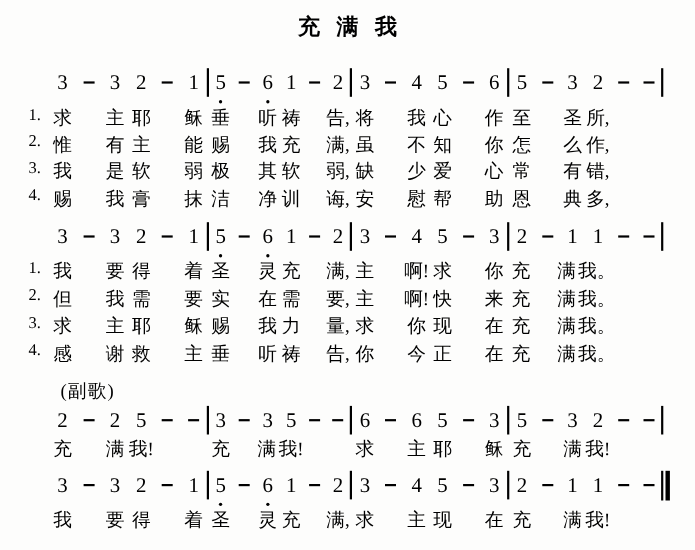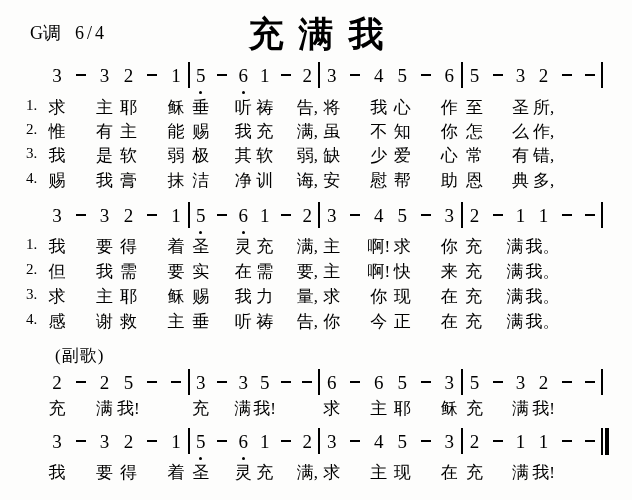--- a/index.html
+++ b/index.html
@@ -7,21 +7,21 @@
     position:relative;width:632px;height:500px;margin:0 auto;
     background:#fdfdfc;color:#000;overflow:hidden;
     font-family:"Liberation Serif","DejaVu Serif",serif;
   }
   
   .keytime{position:absolute;left:30px;top:21px;font-size:18px;white-space:nowrap;}
   .keytime .key{margin-right:14px;}
   .keytime .time{letter-spacing:3px;}
   .title{
     position:absolute;left:0;right:0;top:11px;margin:0;
-    text-align:center;font-size:35px;font-weight:bold;letter-spacing:15px;
+    text-align:center;font-size:20px;font-weight:bold;letter-spacing:15px;
     text-indent:15px; 
   }
   
   .nrow{position:absolute;left:45px;display:flex;align-items:center;height:30px;}
   .meas{display:flex;height:100%;}
   .tok{flex:1;display:flex;align-items:center;justify-content:center;position:relative;
        font-size:19px;line-height:1;}
   .tok .dashbar{display:block;width:10px;height:2px;background:#000;}
   .tok.note.low::after{
     content:"";position:absolute;left:50%;bottom:-4px;width:3px;height:3px;
@@ -36,23 +36,20 @@
   .lrow .lbl{position:absolute;left:-19px;top:2px;font-size:15px;}
   .cell{flex:1;display:flex;align-items:center;justify-content:center;white-space:nowrap;line-height:1;}
   .bsp{width:2px;}
   
   .chlabel{position:absolute;left:55px;font-size:17px;letter-spacing:1px;}
 </style>
 </head>
 <body>
 
 <div class="page">
-  <div class="keytime">
-    <span class="key">G调</span><span class="time">6/4</span>
-  </div>
   <h1 class="title">充满我</h1>
   <div id="score">
       <div class="nrow" style="top: 60px;">
         <div class="meas" style="width: 143px;">
           <span class="tok note">3</span>
           <span class="tok dash">
             <i class="dashbar"></i>
           </span>
           <span class="tok note">3</span>
           <span class="tok note">2</span>

